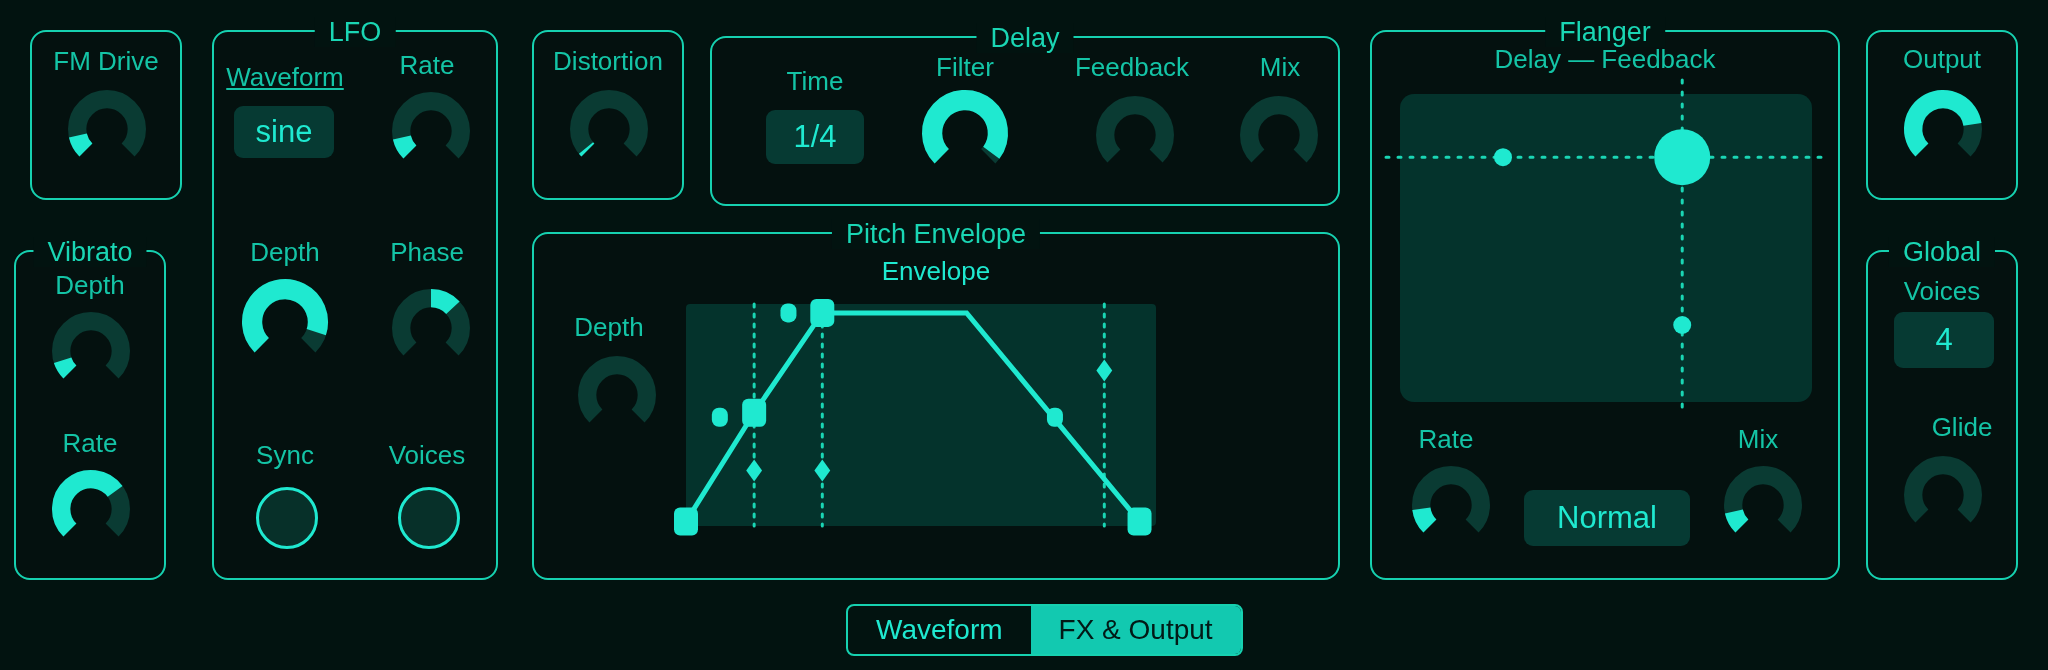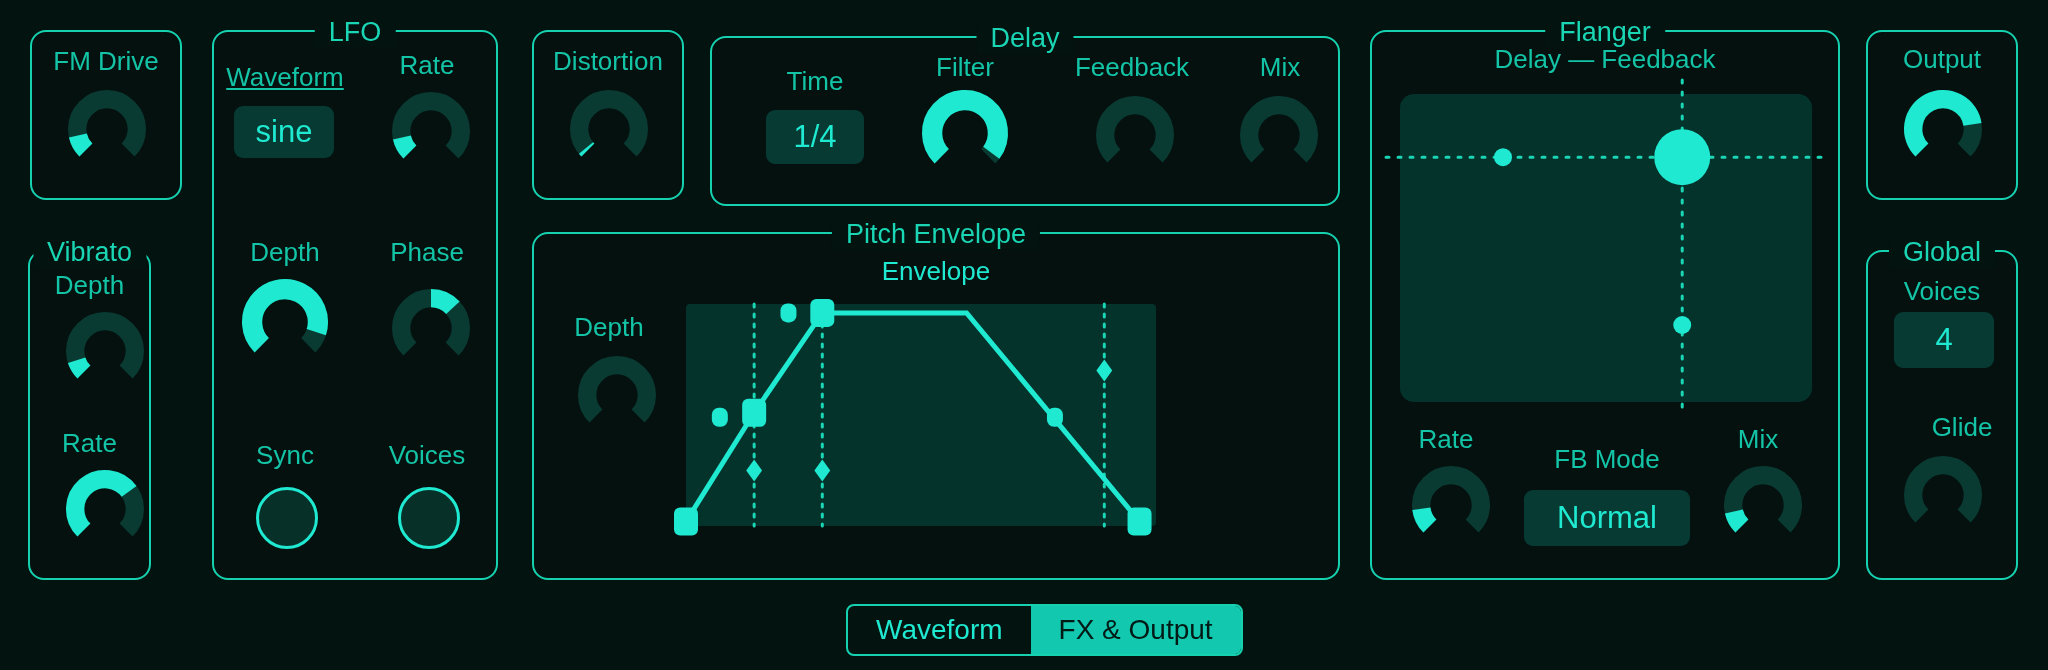--- a/index.html
+++ b/index.html
@@ -139,21 +139,21 @@
   <div class="panel" style="left:30px;top:30px;width:152px;height:170px;">
     <div class="lbl" style="position:absolute;left:0;top:14px;width:100%;">FM Drive</div>
     <div class="knob" style="left:36px;top:58px;">
         <svg width="78" height="78" viewBox="0 0 78 78">
           <path d="M 17.90346918329935 60.09653081670064 A 29.835 29.835 0 1 1 60.09653081670065 60.09653081670064" stroke="#0a3b33" stroke-width="18.33" fill="none" stroke-linecap="butt"></path>
           <path d="M 17.90346918329935 60.09653081670064 A 29.835 29.835 0 0 1 9.883523407557465 45.508303607065834" stroke="#1fe9d0" stroke-width="18.33" fill="none" stroke-linecap="butt"></path>
         </svg>
       </div>
   </div>
 
-  <div class="panel" style="left:28px;top:250px;width:123px;height:330px;">
+  <div class="panel" style="left:14px;top:250px;width:152px;height:330px;">
     <div class="panel-title">Vibrato</div>
 
     <div class="lbl" style="position:absolute;left:0;top:18px;width:100%;">Depth</div>
     <div class="knob" style="left:36px;top:60px;">
         <svg width="78" height="78" viewBox="0 0 78 78">
           <path d="M 17.90346918329935 60.09653081670064 A 29.835 29.835 0 1 1 60.09653081670065 60.09653081670064" stroke="#0a3b33" stroke-width="18.33" fill="none" stroke-linecap="butt"></path>
           <path d="M 17.90346918329935 60.09653081670064 A 29.835 29.835 0 0 1 10.625228836334095 48.219522027176566" stroke="#1fe9d0" stroke-width="18.33" fill="none" stroke-linecap="butt"></path>
         </svg>
       </div>
 
@@ -290,21 +290,20 @@
       </div>
 
     <div class="lbl" style="position:absolute;left:14px;top:392px;width:120px;">Rate</div>
     <div class="knob" style="left:40px;top:434px;">
         <svg width="78" height="78" viewBox="0 0 78 78">
           <path d="M 17.90346918329935 60.09653081670064 A 29.835 29.835 0 1 1 60.09653081670065 60.09653081670064" stroke="#0a3b33" stroke-width="18.33" fill="none" stroke-linecap="butt"></path>
           <path d="M 17.90346918329935 60.09653081670064 A 29.835 29.835 0 0 1 9.400257886282553 42.739317023391" stroke="#1fe9d0" stroke-width="18.33" fill="none" stroke-linecap="butt"></path>
         </svg>
       </div>
 
-    <div class="lbl" style="position:absolute;left:140px;top:412px;width:190px;">FB Mode</div>
     <div class="slot" style="left:152px;top:458px;width:166px;height:56px;">Normal</div>
 
     <div class="lbl" style="position:absolute;left:326px;top:392px;width:120px;">Mix</div>
     <div class="knob" style="left:352px;top:434px;">
         <svg width="78" height="78" viewBox="0 0 78 78">
           <path d="M 17.90346918329935 60.09653081670064 A 29.835 29.835 0 1 1 60.09653081670065 60.09653081670064" stroke="#0a3b33" stroke-width="18.33" fill="none" stroke-linecap="butt"></path>
           <path d="M 17.90346918329935 60.09653081670064 A 29.835 29.835 0 0 1 9.883523407557465 45.508303607065834" stroke="#1fe9d0" stroke-width="18.33" fill="none" stroke-linecap="butt"></path>
         </svg>
       </div>
   </div>

